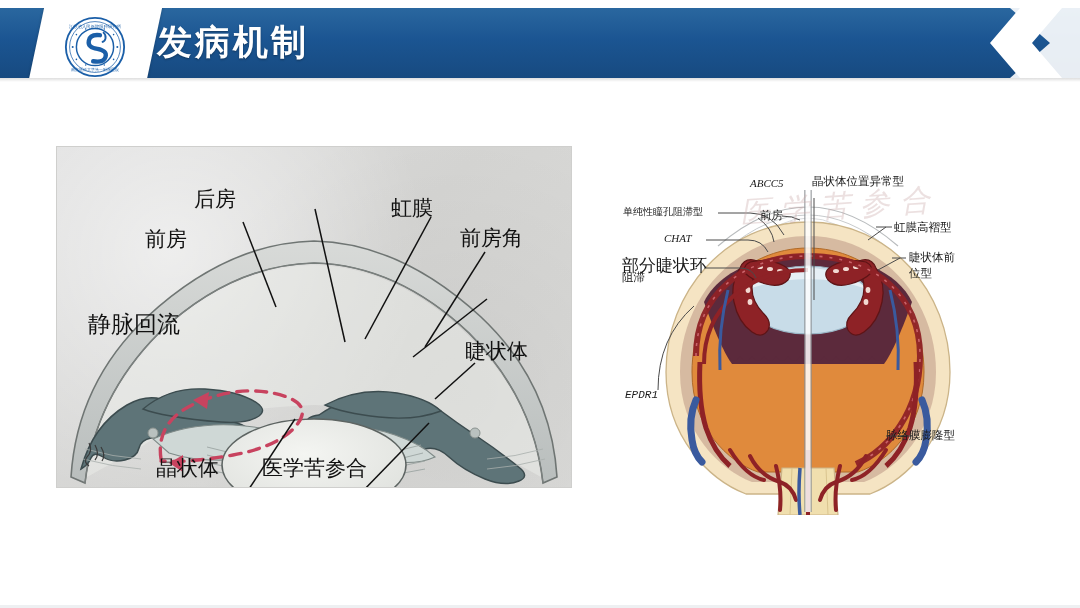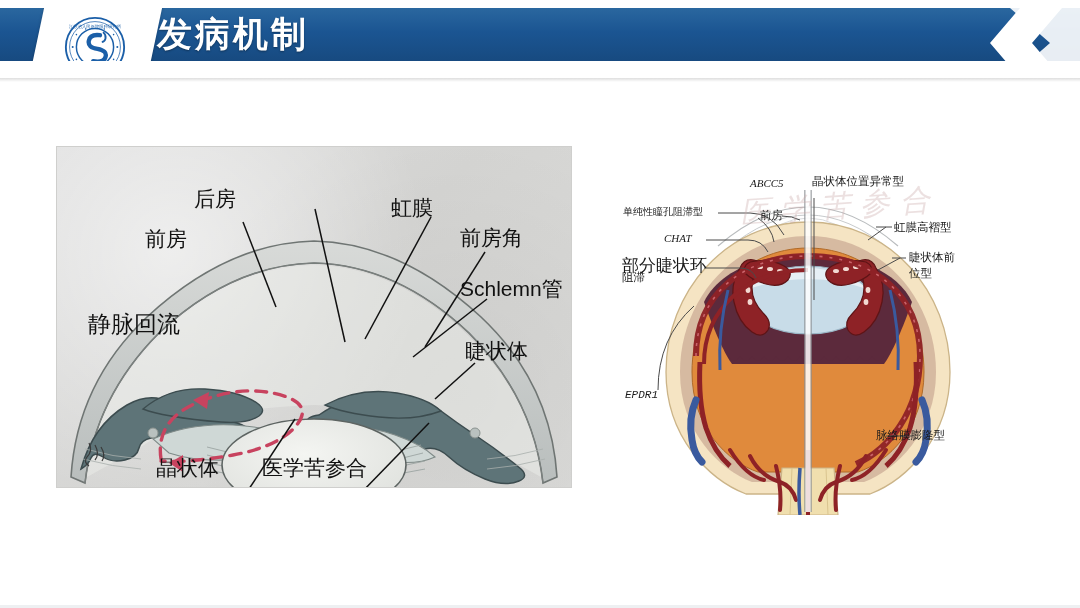--- a/index.html
+++ b/index.html
@@ -6,21 +6,21 @@
   body{
     width:1080px;height:608px;
     background:#ffffff;
     font-family:"Liberation Sans","DejaVu Sans",sans-serif;
     overflow:hidden;position:relative;
   }
   .slide{position:absolute;inset:0;background:#fff;}
 
   
   .banner{
-    position:absolute;left:0;top:8px;width:1080px;height:53px;
+    position:absolute;left:0;top:8px;width:1080px;height:70px;
     background:#1b5592;overflow:hidden;
   }
   .banner-grad{
     position:absolute;inset:0;
     background:linear-gradient(180deg,#2a679f 0%,#1b5592 45%,#174a80 100%);
   }
   .logo-slab{
     position:absolute;left:36px;top:-4px;width:118px;height:84px;
     background:#ffffff;
     transform:skewX(-12deg);
@@ -198,21 +198,20 @@
         <line x1="418" y1="216" x2="378" y2="252"></line>
         <line x1="188" y1="348" x2="238" y2="272"></line>
         <line x1="302" y1="348" x2="372" y2="276"></line>
       </g>
     </svg>
 
     <div class="lbl" style="position:absolute;left:137px;top:38px;font-size:21px;color:#111;">后房</div>
     <div class="lbl" style="position:absolute;left:334px;top:47px;font-size:21px;color:#111;">虹膜</div>
     <div class="lbl" style="position:absolute;left:88px;top:78px;font-size:21px;color:#111;">前房</div>
     <div class="lbl" style="position:absolute;left:403px;top:77px;font-size:21px;color:#111;">前房角</div>
-    <div class="lbl" style="position:absolute;left:403px;top:128px;font-size:21px;color:#111;">Schlemn管</div>
     <div class="lbl" style="position:absolute;left:408px;top:190px;font-size:21px;color:#111;">睫状体</div>
     <div class="lbl" style="position:absolute;left:31px;top:162px;font-size:23px;color:#111;">静脉回流</div>
     <div class="lbl" style="position:absolute;left:99px;top:307px;font-size:21px;color:#111;">晶状体</div>
     <div class="lbl" style="position:absolute;left:205px;top:307px;font-size:21px;color:#111;">医学苦参合</div>
   </div>
 
   <div class="fig-right">
     <svg width="440" height="365" viewBox="0 0 440 365" style="position:absolute;left:0;top:0;">
       <defs>
         <clipPath id="leftHalf">
@@ -351,17 +350,17 @@
     <div class="lbl" style="position:absolute;left:212px;top:24px;font-size:11.5px;color:#1a1a1a;">晶状体位置异常型</div>
     <div class="lbl" style="position:absolute;left:23px;top:55px;font-size:10px;color:#1a1a1a;">单纯性瞳孔阻滞型</div>
     <div class="lbl" style="position:absolute;left:160px;top:58px;font-size:11.5px;color:#1a1a1a;">前房</div>
     <div class="lbl" style="position:absolute;left:294px;top:70px;font-size:11.5px;color:#1a1a1a;">虹膜高褶型</div>
     <div class="lbl" style="position:absolute;left:64px;top:82px;font-size:11px;color:#1a1a1a;font-style:italic;font-family:'Liberation Serif',serif;">CHAT</div>
     <div class="lbl" style="position:absolute;left:309px;top:100px;font-size:11.5px;color:#1a1a1a;">睫状体前</div>
     <div class="lbl" style="position:absolute;left:309px;top:116px;font-size:11.5px;color:#1a1a1a;">位型</div>
     <div class="lbl" style="position:absolute;left:22px;top:104px;font-size:17px;color:#1a1a1a;">部分睫状环</div>
     <div class="lbl" style="position:absolute;left:22px;top:120px;font-size:11.5px;color:#1a1a1a;">阻滞</div>
     <div class="lbl" style="position:absolute;left:25px;top:239px;font-size:11px;color:#1a1a1a;font-style:italic;font-family:Liberation Mono, monospace;">EPDR1</div>
-    <div class="lbl" style="position:absolute;left:276px;top:278px;font-size:11.5px;color:#1a1a1a;">脉络膜膨隆型</div>
+    <div class="lbl" style="position:absolute;left:286px;top:278px;font-size:11.5px;color:#1a1a1a;">脉络膜膨隆型</div>
   </div>
 
   <div class="bottom-rule"></div>
 </div>
 
 </body></html>

